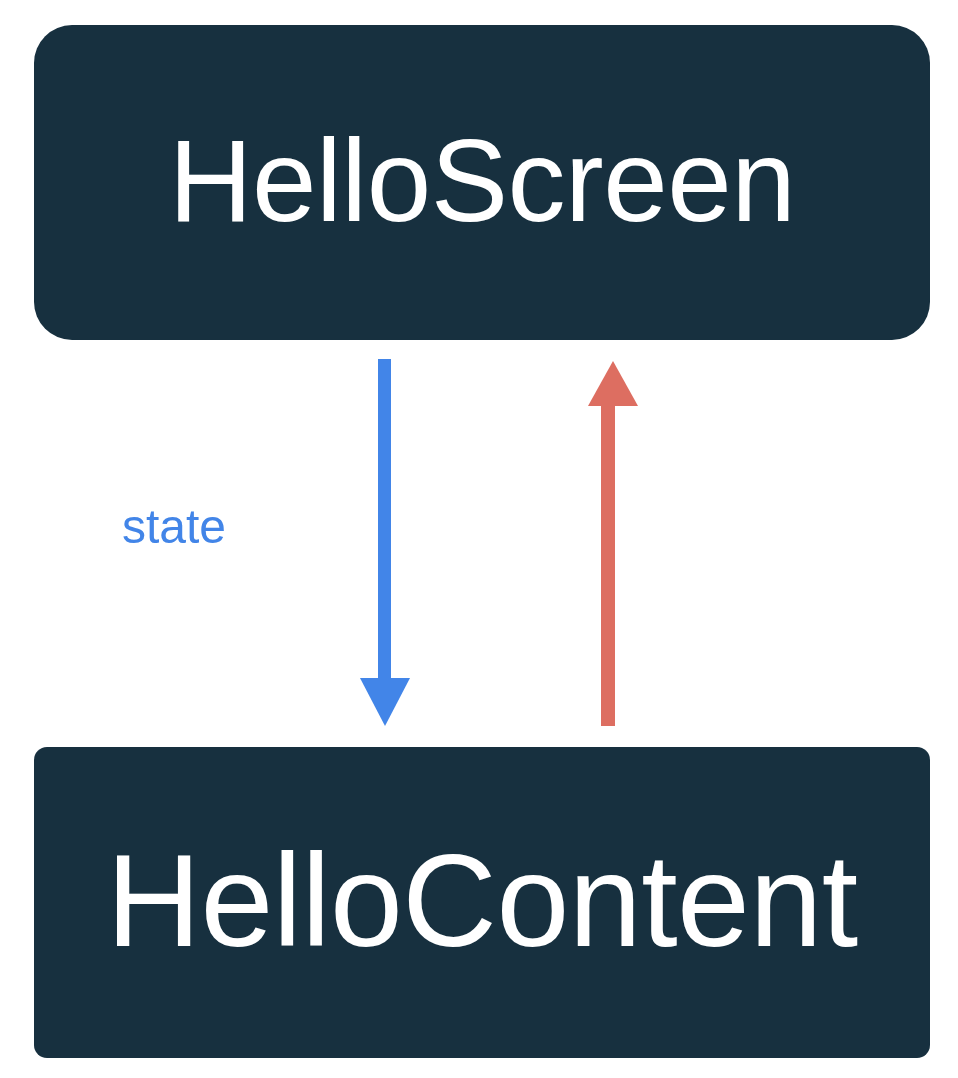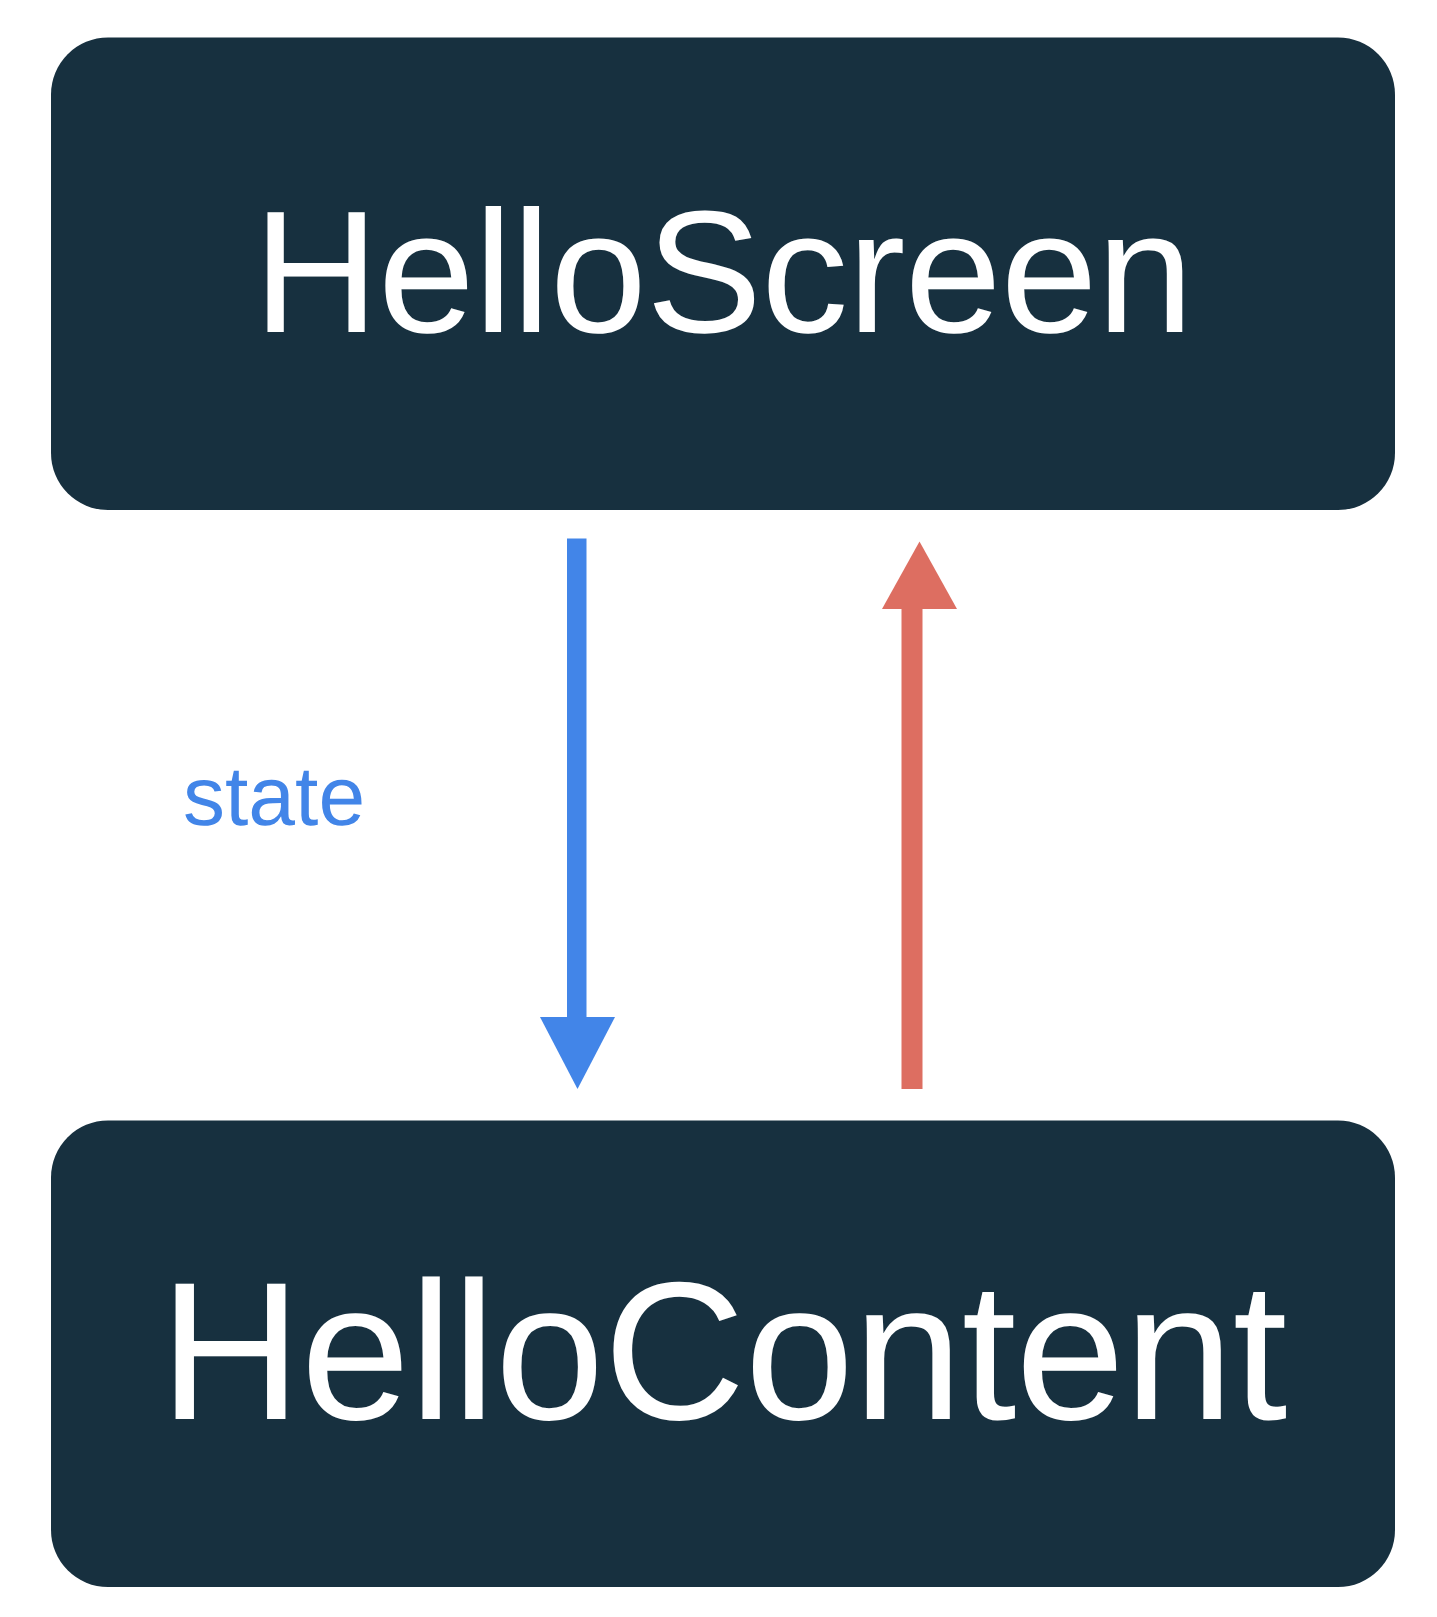--- a/index.html
+++ b/index.html
@@ -50,20 +50,21 @@
   #node-screen .node-label {
     font-size: 116px;
     transform: translateY(-2px);
   }
 
   #node-content {
     left: 34px;
     top: 747px;
     width: 896px;
     height: 311px;
+    border-radius: 13px;
   }
   #node-content .node-label {
     font-size: 131px;
     transform: translateY(-2px);
   }
 
   
   #arrow-layer {
     position: absolute;
     left: 0;
@@ -77,21 +78,21 @@
   .edge-label {
     position: absolute;
     font-family: "Liberation Sans", sans-serif;
     font-weight: 400;
     line-height: 1;
     white-space: nowrap;
     letter-spacing: 0px;
   }
   #label-state {
     color: #4285E8;
-    font-size: 56px;
+    font-size: 48px;
     left: 122px;
     top: 503px;
   }
   #label-event {
     color: #DD6E61;
     font-size: 76px;
     left: 672px;
     top: 503px;
   }
 </style>

